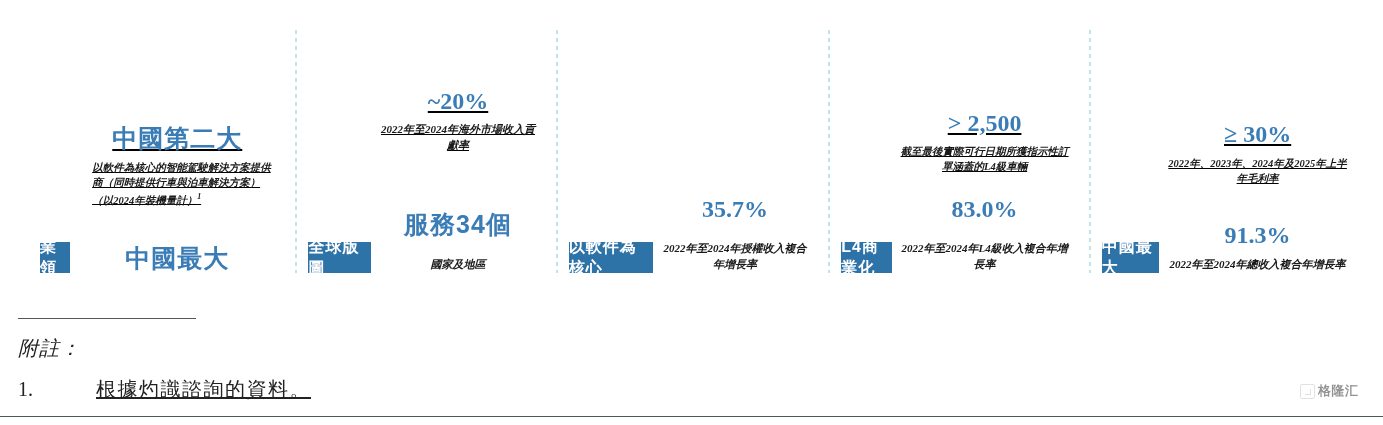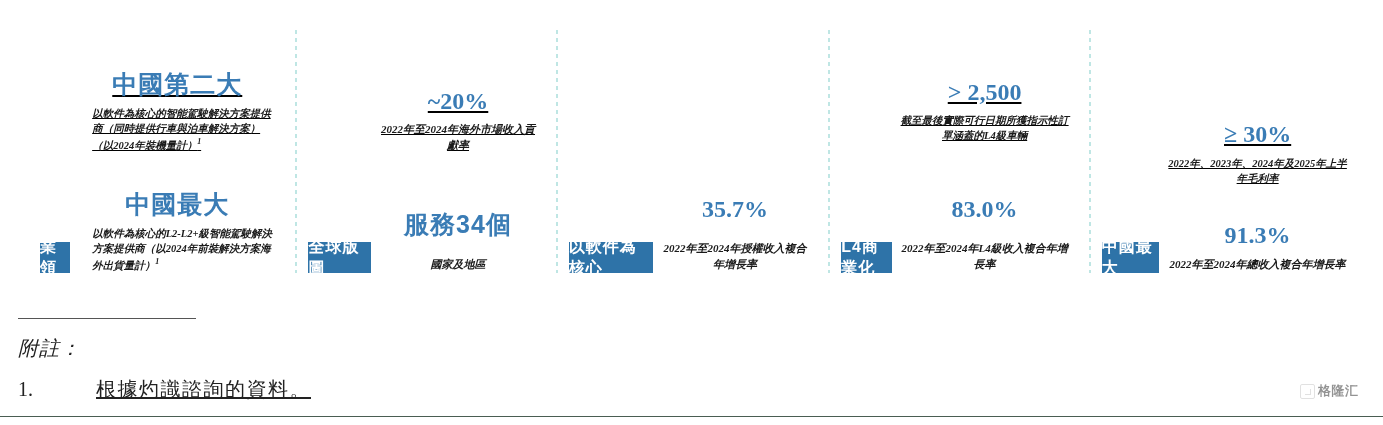--- a/index.html
+++ b/index.html
@@ -197,21 +197,20 @@
 
   <div class="col c0">
     <div class="col-header">行業領先</div>
     <div class="col-body">
       <div class="stat first">
         <div class="stat-value cjk">中國第二大</div>
         <div class="stat-label left tight"><span>以軟件為核心的智能駕駛解決方案提供商（同時提供行車與泊車解決方案）（以2024年裝機量計）</span><sup>1</sup></div>
       </div>
       <div class="stat second">
         <div class="stat-value cjk">中國最大</div>
-        <div class="stat-label left tight"><span>以軟件為核心的L2-L2+級智能駕駛解決方案提供商（以2024年前裝解決方案海外出貨量計）</span><sup>1</sup></div>
       </div>
     </div>
   </div>
 
   <div class="divider">
       <i></i>
     </div>
 
   <div class="col c1">
     <div class="col-header">全球版圖</div>
@@ -245,21 +244,21 @@
       <i></i>
     </div>
 
   <div class="col c3">
     <div class="col-header">L4商業化</div>
     <div class="col-body">
       <div class="stat first">
         <div class="stat-value num">&gt; 2,500</div>
         <div class="stat-label tight">截至最後實際可行日期所獲指示性訂單涵蓋的L4級車輛</div>
       </div>
-      <div class="stat second" style="margin-top:52px">
+      <div class="stat second" style="margin-top:21px">
         <div class="stat-value num">83.0%</div>
         <div class="stat-label" style="margin-top:18px">2022年至2024年L4級收入複合年增長率</div>
       </div>
     </div>
   </div>
 
   <div class="divider">
       <i></i>
     </div>
 

